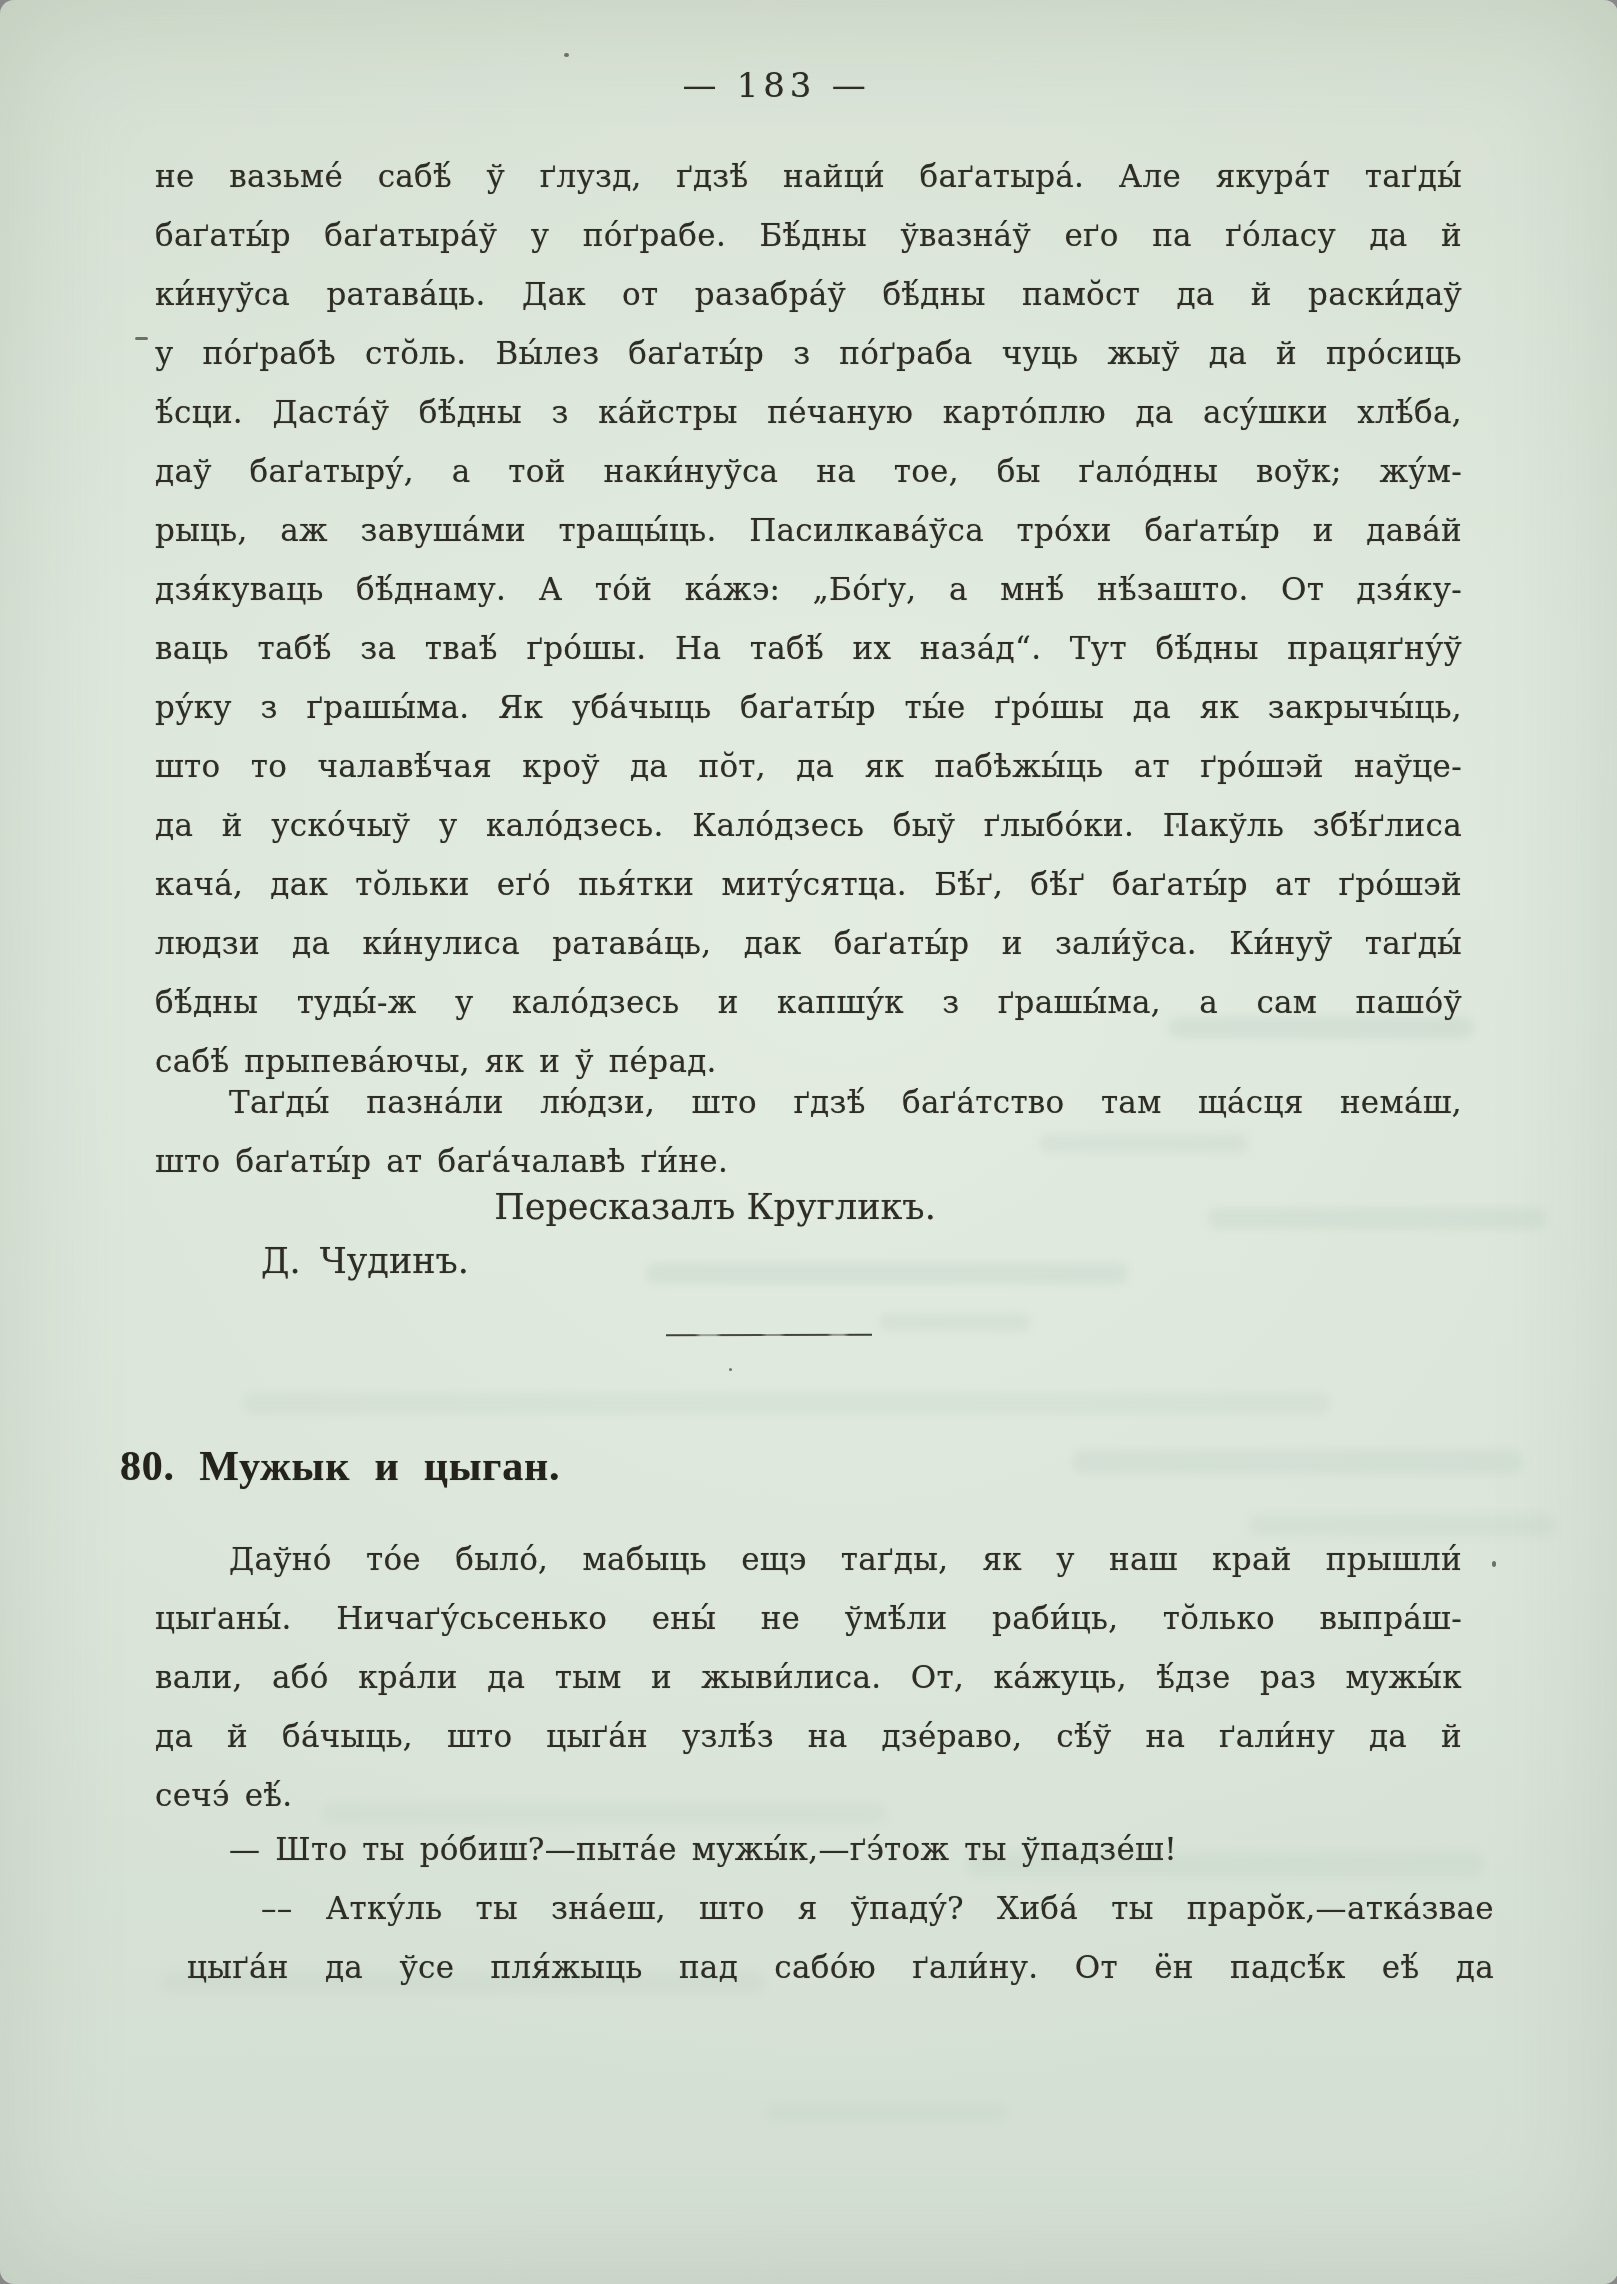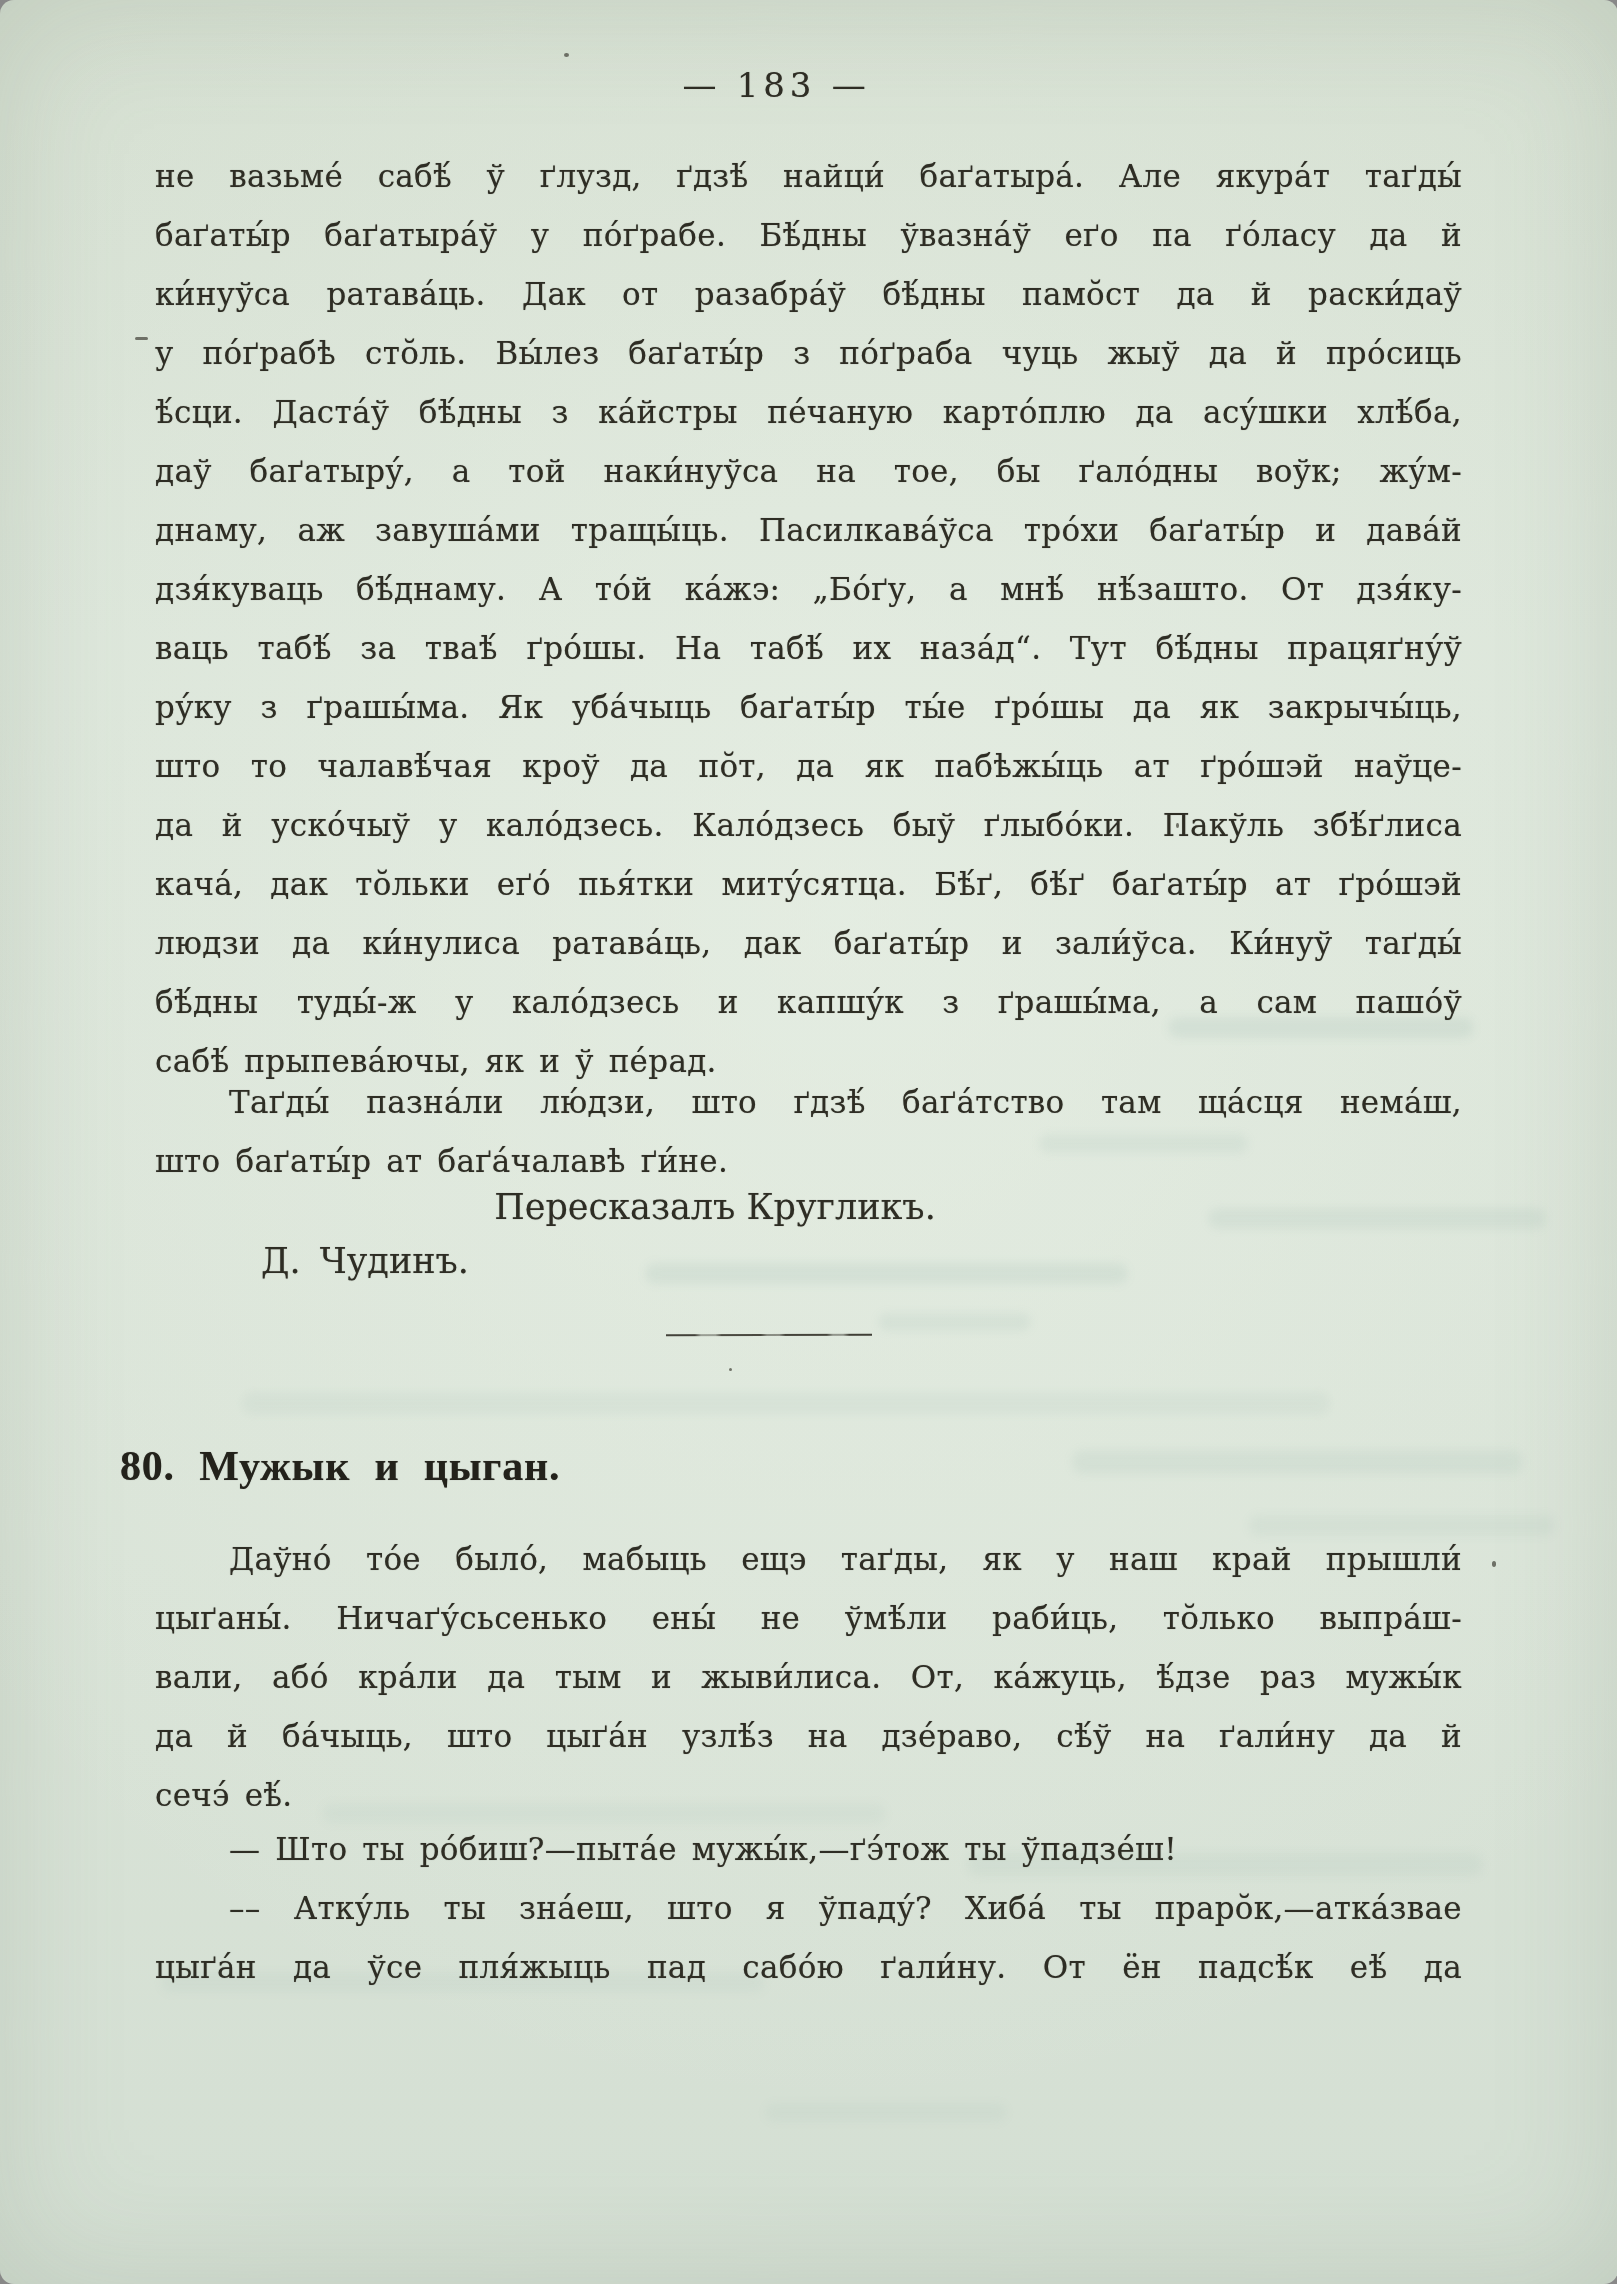--- a/index.html
+++ b/index.html
@@ -95,21 +95,21 @@
 
   <div class="running-head">— 183 —</div>
 
   <div class="block" style="top:147px;">
     <div class="line">не вазьме́ сабѣ́ ў ґлузд, ґдзѣ́ найци́ баґатыра́. Але якура́т таґды́</div>
     <div class="line">баґаты́р баґатыра́ў у по́ґрабе. Бѣ́дны ўвазна́ў еґо па ґо́ласу да й</div>
     <div class="line">ки́нуўса ратава́ць. Дак от разабра́ў бѣ́дны памо̆ст да й раски́даў</div>
     <div class="line">у по́ґрабѣ сто̆ль. Вы́лез баґаты́р з по́ґраба чуць жыў да й про́сиць</div>
     <div class="line">ѣ́сци. Даста́ў бѣ́дны з ка́йстры пе́чаную карто́плю да асу́шки хлѣ́ба,</div>
     <div class="line">даў баґатыру́, а той наки́нуўса на тое, бы ґало́дны воўк; жу́м-</div>
-    <div class="line">днаму, аж завуша́ми тращы́ць. Пасилкава́ўса тро́хи баґаты́р и дава́й</div>
+    <div class="line">рыць, аж завуша́ми тращы́ць. Пасилкава́ўса тро́хи баґаты́р и дава́й</div>
     <div class="line">дзя́куваць бѣ́днаму. А то́й ка́жэ: „Бо́ґу, а мнѣ́ нѣ́зашто. От дзя́ку-</div>
     <div class="line">ваць табѣ́ за тваѣ́ ґро́шы. На табѣ́ их наза́д“. Тут бѣ́дны працяґну́ў</div>
     <div class="line">ру́ку з ґрашы́ма. Як уба́чыць баґаты́р ты́е ґро́шы да як закрычы́ць,</div>
     <div class="line">што то чалавѣ́чая кроў да по̆т, да як пабѣжы́ць ат ґро́шэй наўце-</div>
     <div class="line">да й уско́чыў у кало́дзесь. Кало́дзесь быў ґлыбо́ки. Пакўль збѣ́ґлиса</div>
     <div class="line">кача́, дак то̆льки еґо́ пья́тки миту́сятца. Бѣ́ґ, бѣ́ґ баґаты́р ат ґро́шэй</div>
     <div class="line">людзи да ки́нулиса ратава́ць, дак баґаты́р и зали́ўса. Ки́нуў таґды́</div>
     <div class="line">бѣ́дны туды́-ж у кало́дзесь и капшу́к з ґрашы́ма, а сам пашо́ў</div>
     <div class="line last">сабѣ́ прыпева́ючы, як и ў пе́рад.</div>
   </div>
@@ -132,19 +132,19 @@
     <div class="line">цыґаны́. Ничаґу́сьсенько ены́ не ўмѣ́ли раби́ць, то̆лько выпра́ш-</div>
     <div class="line">вали, або́ кра́ли да тым и жыви́лиса. От, ка́жуць, ѣ́дзе раз мужы́к</div>
     <div class="line">да й ба́чыць, што цыґа́н узлѣ́з на дзе́раво, сѣ́ў на ґали́ну да й</div>
     <div class="line last">сечэ́ еѣ́.</div>
   </div>
 
   <div class="block" style="top:1820px;">
     <div class="line last ind">— Што ты ро́биш?—пыта́е мужы́к,—ґэ́тож ты ўпадзе́ш!</div>
   </div>
 
-  <div class="block" style="top:1879px;">
+  <div class="block" style="top:1879px;margin-left:32px;">
     <div class="line ind">–– Атку́ль ты зна́еш, што я ўпаду́? Хиба́ ты праро̆к,—атка́звае</div>
     <div class="line">цыґа́н да ўсе пля́жыць пад сабо́ю ґали́ну. От ён падсѣ́к еѣ́ да</div>
   </div>
 
 </div>
 
 
 </body></html>

